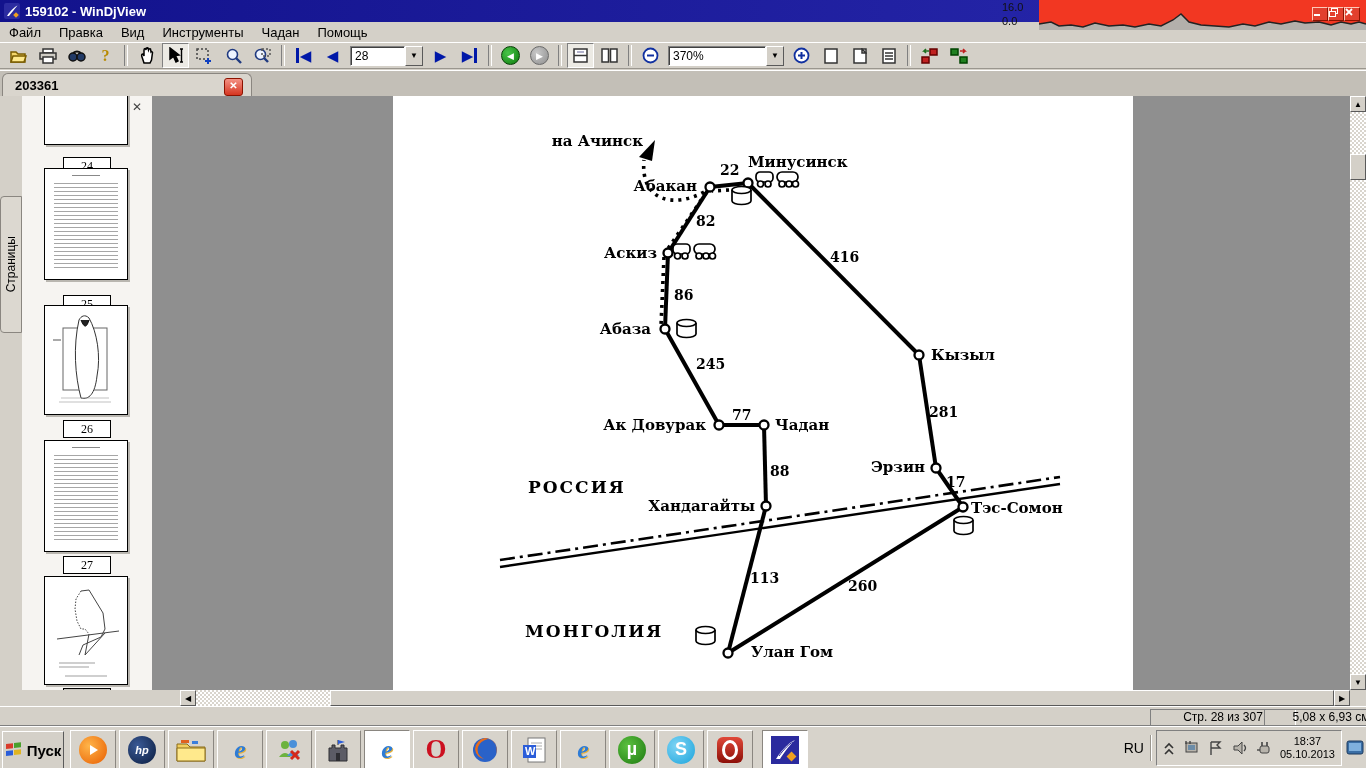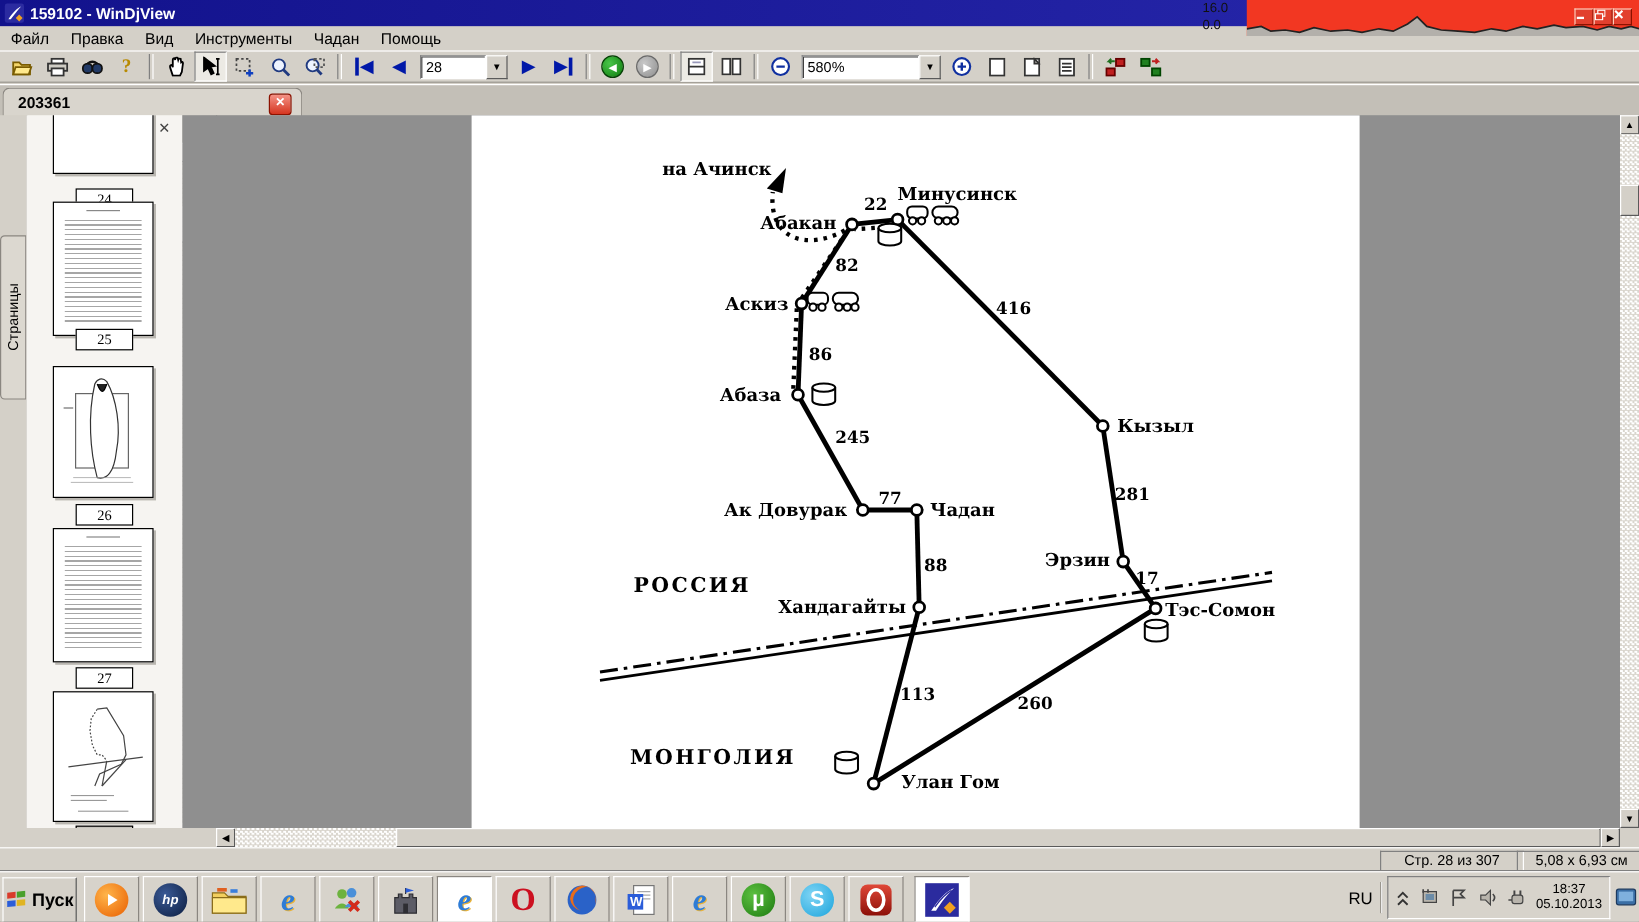--- a/index.html
+++ b/index.html
@@ -50,21 +50,21 @@
   .sbtn{background:#d4d0c8;border:1px solid;border-color:#fff #5a5a5a #5a5a5a #fff;display:flex;align-items:center;justify-content:center;font-size:8px;color:#000;box-sizing:border-box;}
   .strack{background:#efede5;background-image:repeating-conic-gradient(#fff 0 25%,#d9d5cd 0 50%);background-size:4px 4px;}
   .sthumb{background:#d4d0c8;border:1px solid;border-color:#fff #5a5a5a #5a5a5a #fff;box-sizing:border-box;}
   
   #mainview{left:152px;top:96px;width:1198px;height:594px;background:#8f8f8f;overflow:hidden;}
   #vscroll{left:1350px;top:96px;width:16px;height:594px;}
   #hscroll{left:180px;top:690px;width:1170px;height:16px;}
   #page{position:absolute;left:241px;top:0;width:740px;height:594px;background:#fff;}
   
   #statusbar{left:0;top:706px;width:1366px;height:20px;background:#d4d0c8;border-top:1px solid #fff;}
-  .stbox{position:absolute;top:2px;height:15px;border:1px solid;border-color:#808080 #fff #fff #808080;font-size:12px;text-align:center;line-height:15px;padding:0 6px;}
+  .stbox{position:absolute;top:2px;height:15px;border:1px solid;border-color:#808080 #fff #fff #808080;font-size:12px;text-align:center;line-height:15px;padding:0 19px;}
   
   #taskbar{left:0;top:726px;width:1366px;height:42px;background:#d7d3cb;border-top:1px solid #fff;box-shadow:0 -1px 0 #808080;}
   #startbtn{position:absolute;left:2px;top:4px;width:60px;height:36px;display:flex;align-items:center;justify-content:center;gap:4px;font-weight:bold;font-size:15px;}
   .ql{position:absolute;top:3px;width:44px;height:37px;display:flex;align-items:center;justify-content:center;border:1px solid;border-color:#fff #8a8680 #8a8680 #fff;background:#d7d3cb;}
   .ql.active{background:#fff;border-color:#8a8680 #fff #fff #8a8680;}
   .qlc{width:28px;height:28px;border-radius:50%;display:flex;align-items:center;justify-content:center;color:#fff;font-weight:bold;text-align:right;}
   #tray{position:absolute;right:2px;top:2px;height:38px;display:flex;align-items:center;}
   #traybox{display:flex;align-items:center;gap:8px;border:1px solid;border-color:#808080 #fff #fff #808080;height:34px;padding:0 6px;}
   .clock{font-size:11px;line-height:13px;text-align:center;}
   svg{display:block;}
@@ -209,21 +209,21 @@
       </svg>
     </span>
   <span class="tsep"></span>
   <span class="tbtn ticon">
       <svg width="17" height="17">
         <circle cx="8.5" cy="8.5" r="7" fill="#fff" stroke="#1030a0" stroke-width="1.8"></circle>
         <line x1="5" y1="8.5" x2="12" y2="8.5" stroke="#1030a0" stroke-width="2"></line>
       </svg>
     </span>
   <span class="combo" style="width:116px;">
-    <span class="cval" style="flex:1;">580%</span>
+    <span class="cval" style="flex:1;">370%</span>
     <span class="cbtn">▼</span>
   </span>
   <span class="tbtn ticon">
       <svg width="17" height="17">
         <circle cx="8.5" cy="8.5" r="7" fill="#fff" stroke="#1030a0" stroke-width="1.8"></circle>
         <line x1="5" y1="8.5" x2="12" y2="8.5" stroke="#1030a0" stroke-width="2"></line>
         <line x1="8.5" y1="5" x2="8.5" y2="12" stroke="#1030a0" stroke-width="2"></line>
       </svg>
     </span>
   <span class="tbtn ticon">
@@ -278,21 +278,21 @@
 <div class="abs" id="sidepanel">
   <span class="phbtn" style="left:88px;top:4px;">⚙</span>
   <span class="phbtn" style="left:107px;top:4px;">✕</span>
 
   <div class="thumb" style="top:-60px;height:109px;"></div>
   <div class="plabel" style="top:61px;">24</div>
 
   <div class="thumb" style="top:72px;height:112px;">
       <div class="tlines"></div>
     </div>
-  <div class="plabel" style="top:178px;text-align:center;">25</div>
+  <div class="plabel" style="top:199px;text-align:center;">25</div>
 
   <div class="thumb" style="top:209px;height:110px;">
     <svg width="82" height="108">
         <rect x="18" y="22" width="44" height="62" fill="none" stroke="#666"></rect>
         <path d="M34 14 C28 40 30 70 36 92 C44 94 50 88 52 70 C56 50 52 26 44 12 C40 8 36 10 34 14 Z" fill="#fff" stroke="#333"></path>
         <path d="M36 14 C40 24 42 20 44 14" stroke="#000" fill="#222"></path>
         <line x1="8" y1="34" x2="16" y2="34" stroke="#555"></line>
         <line x1="16" y1="92" x2="64" y2="92" stroke="#999" stroke-width="0.6"></line>
         <line x1="14" y1="96" x2="66" y2="96" stroke="#999" stroke-width="0.6"></line>
       </svg>

